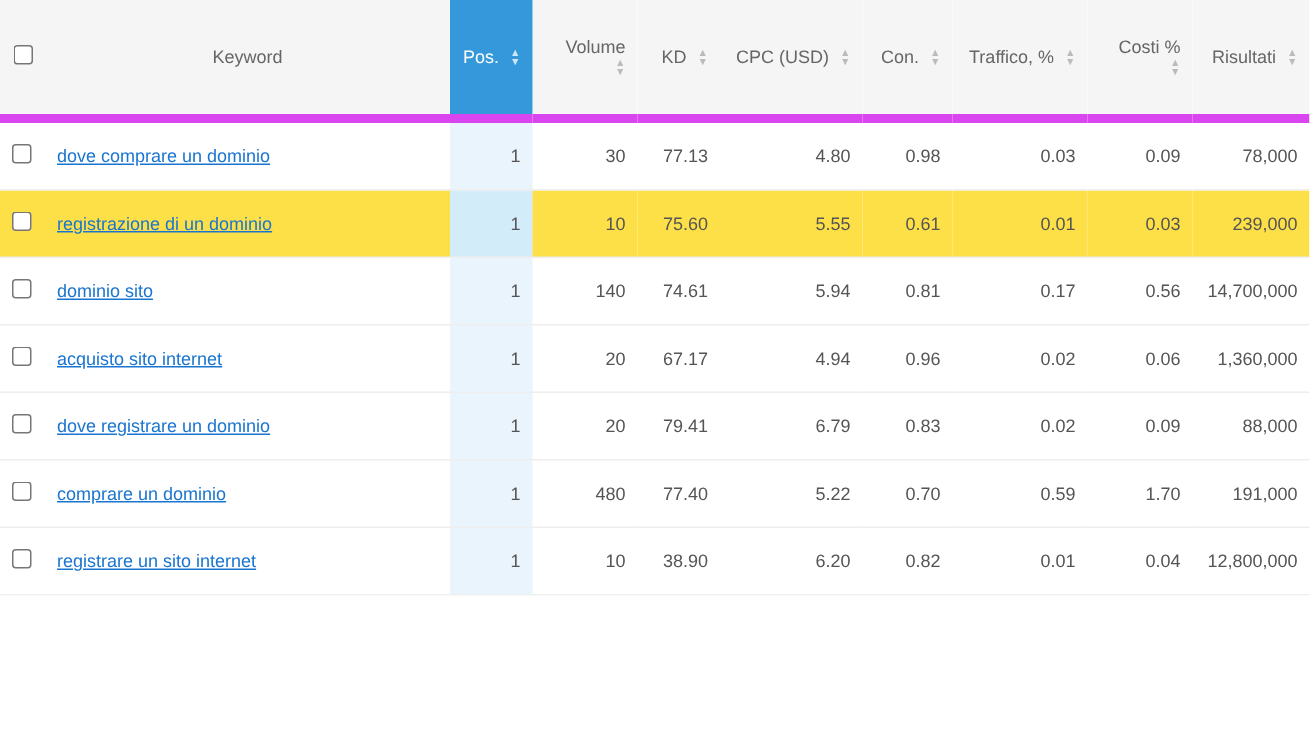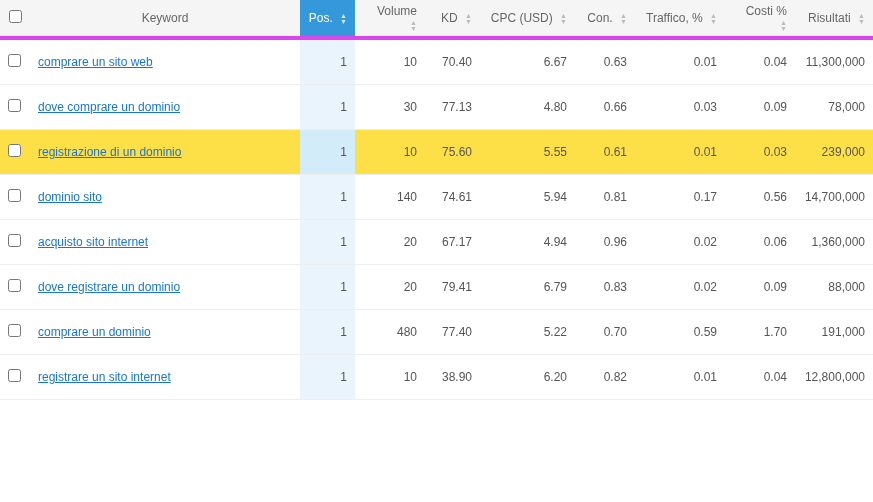--- a/index.html
+++ b/index.html
@@ -1,18 +1,18 @@
 <!DOCTYPE html>
 <html><head>
 <meta charset="utf-8">
 <style>
 * { box-sizing: border-box; margin: 0; padding: 0; }
 body { font-family: Arial, Helvetica, sans-serif; font-size: 12px; color: #333; background: #fff; }
 table { width: 873px; border-collapse: collapse; table-layout: fixed; }
-thead th { background: #f5f5f5; color: #666; font-weight: normal; padding: 4px 8px; border-bottom: 4px solid #d946ef; text-align: right; position: relative; }
+thead th { background: #f5f5f5; color: #666; font-weight: normal; padding: 24px 8px; border-bottom: 6px solid #d946ef; text-align: right; position: relative; }
 thead th.keyword-col { text-align: center; }
 thead th.check-col { text-align: center; width: 30px; }
 thead th.pos-col { background: #3498db; color: #fff; text-align: right; }
 thead th .sort { display: inline-block; margin-left: 4px; vertical-align: middle; line-height: 0; }
 thead th .sort span { display: block; font-size: 7px; line-height: 6px; color: #bbb; }
 thead th.pos-col .sort span { color: #cde7f7; }
 tbody td { padding: 14px 8px; border-bottom: 1px solid #eee; text-align: right; color: #555; }
 tbody td.check-cell { text-align: left; width: 30px; }
 tbody td.keyword-cell { text-align: left; }
 tbody td.keyword-cell a { color: #1a75cf; text-decoration: underline; }
@@ -85,38 +85,26 @@
       </th>
       <th>
         <span>Risultati</span>
         <span class="sort"><span>▲</span><span>▼</span></span>
       </th>
     </tr>
   </thead>
   <tbody id="tbody">
       <tr>
         <td class="check-cell"><input type="checkbox" style=""></td>
-        <td class="keyword-cell"><a href="#">comprare un sito web</a></td>
-        <td class="pos-cell">1</td>
-        <td>10</td>
-        <td>70.40</td>
-        <td>6.67</td>
-        <td>0.63</td>
-        <td>0.01</td>
-        <td>0.04</td>
-        <td>11,300,000</td>
-      </tr>
-      <tr>
-        <td class="check-cell"><input type="checkbox" style=""></td>
         <td class="keyword-cell"><a href="#">dove comprare un dominio</a></td>
         <td class="pos-cell">1</td>
         <td>30</td>
         <td>77.13</td>
         <td>4.80</td>
-        <td>0.66</td>
+        <td>0.98</td>
         <td>0.03</td>
         <td>0.09</td>
         <td>78,000</td>
       </tr>
       <tr class="highlighted">
         <td class="check-cell"><input type="checkbox" style=""></td>
         <td class="keyword-cell"><a href="#">registrazione di un dominio</a></td>
         <td class="pos-cell">1</td>
         <td>10</td>
         <td>75.60</td>

